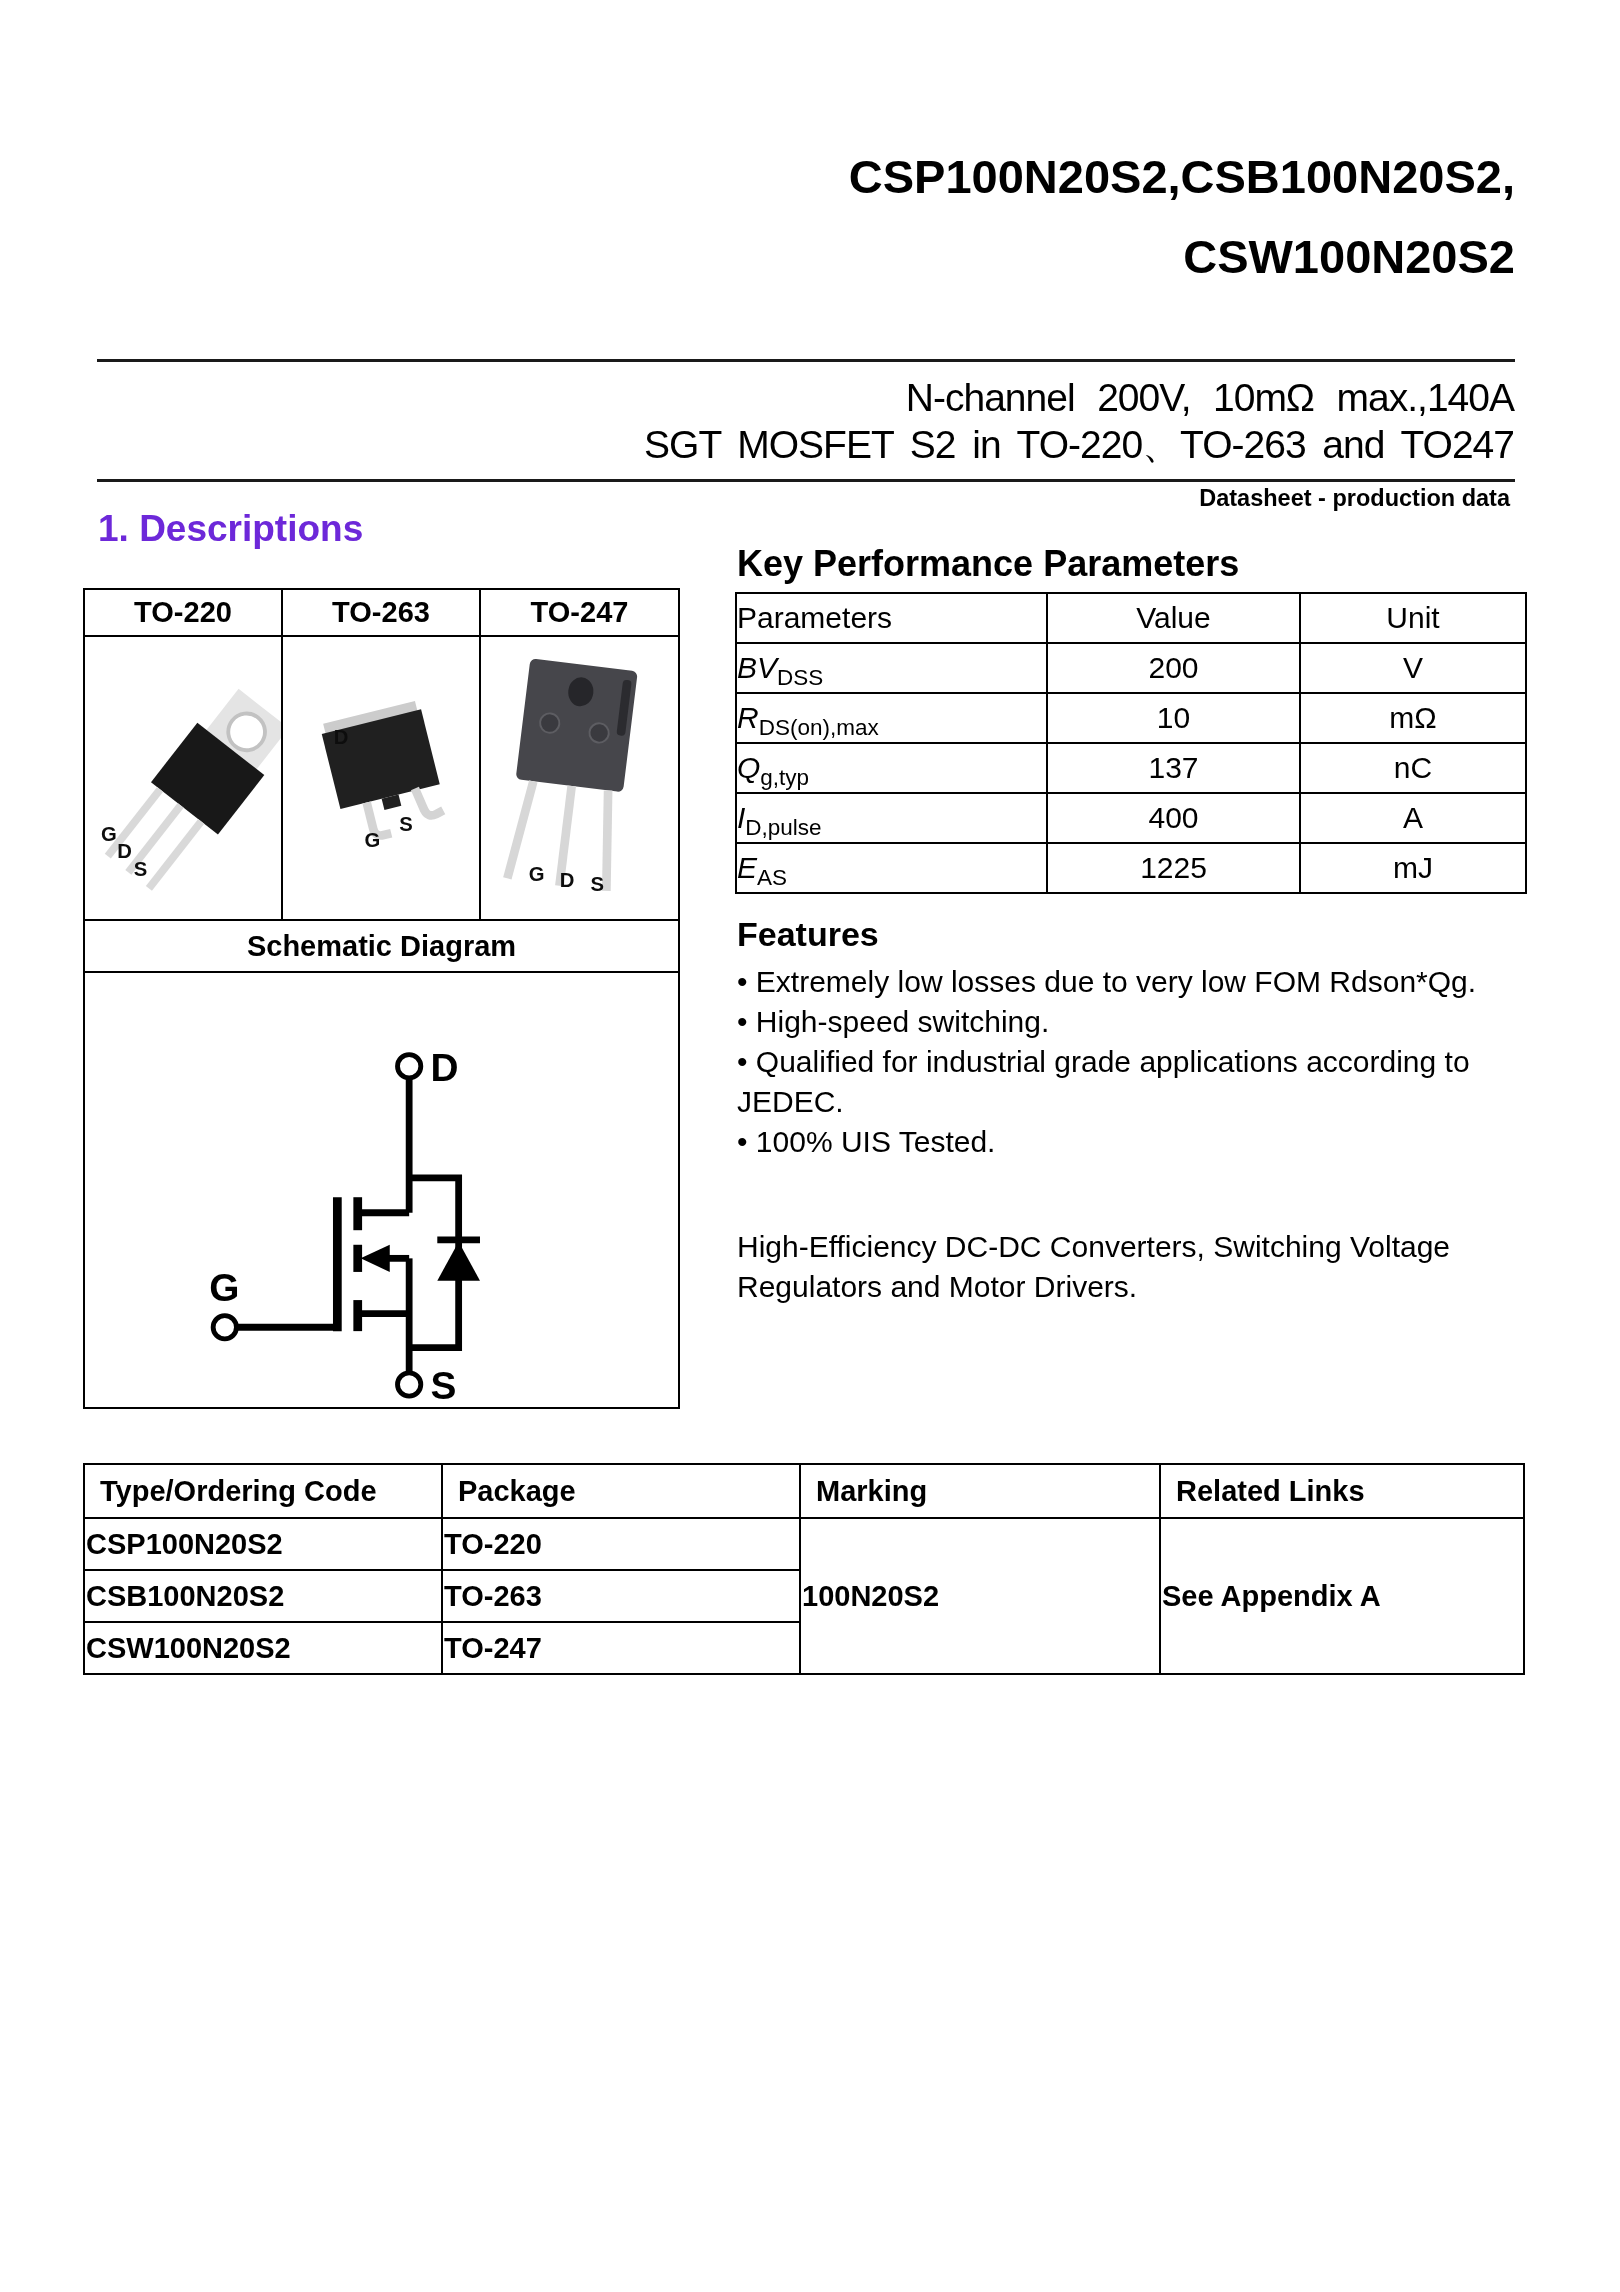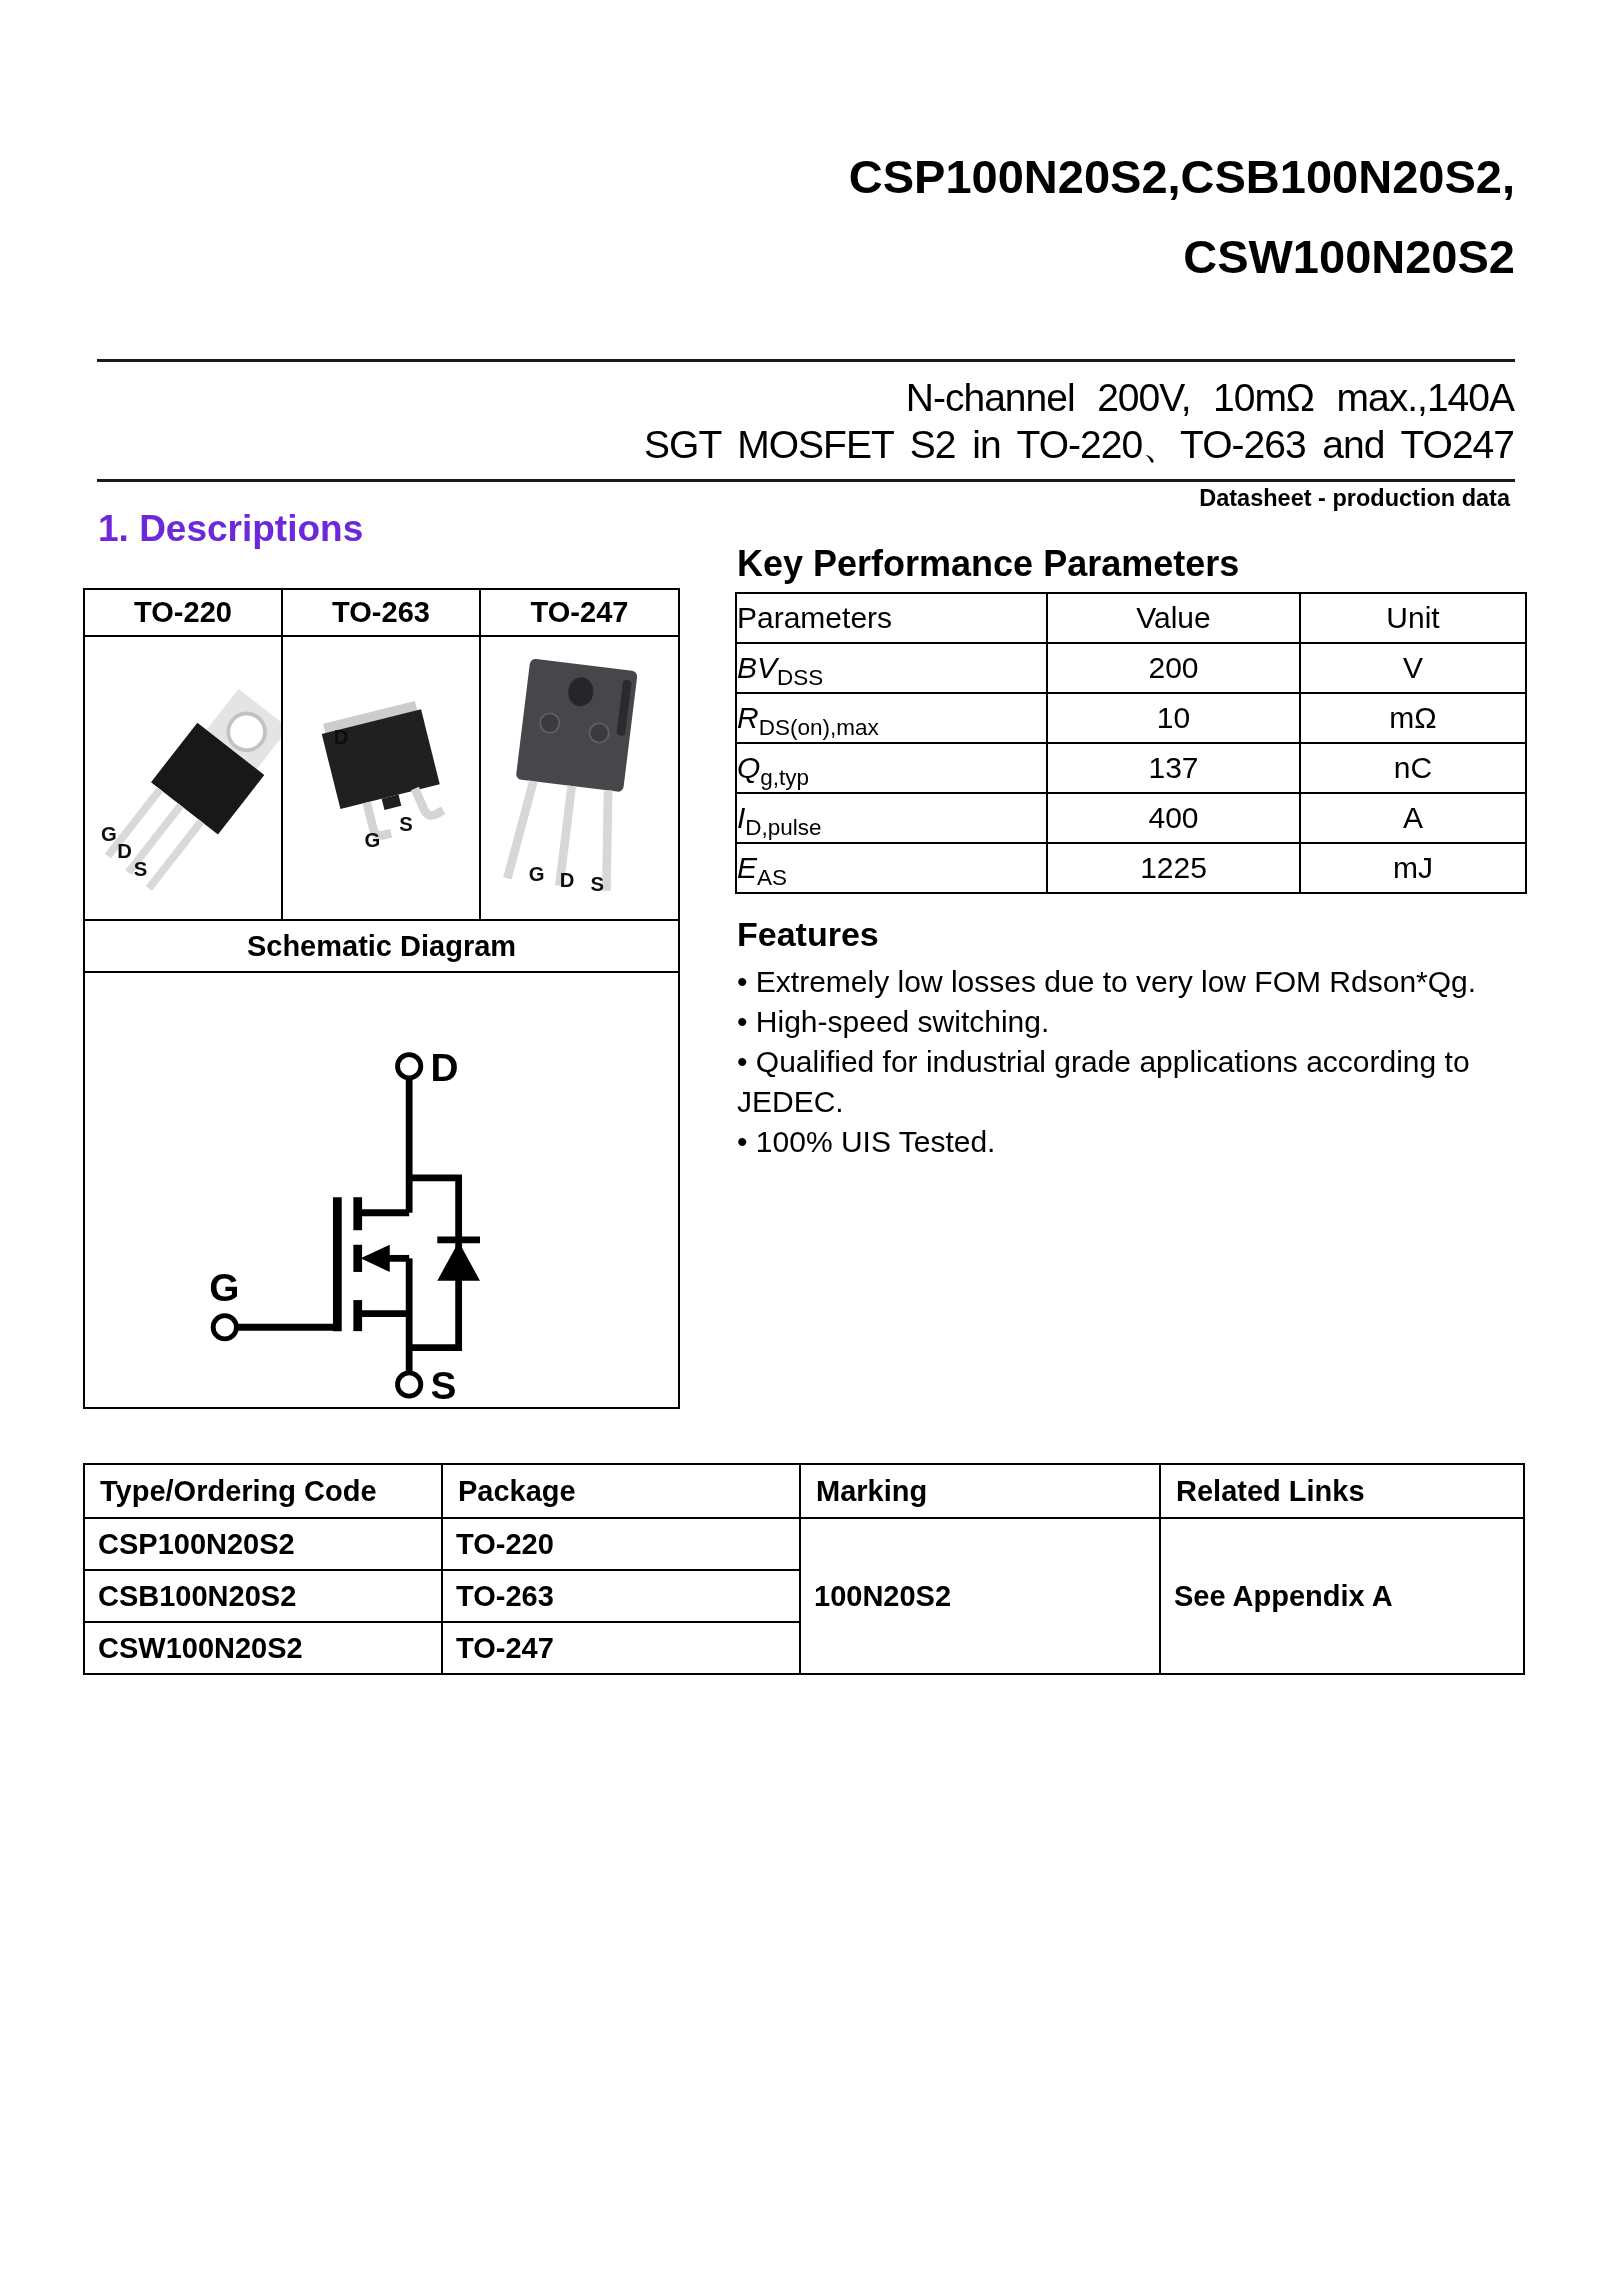--- a/index.html
+++ b/index.html
@@ -50,21 +50,21 @@
   
   .features-block { left:737px; top:915px; width:789px; }
   .blk-title { font-size:34px; font-weight:bold; margin:0 0 7.8px 0; }
   .blk-text, .feat-item { font-size:30px; line-height:40px; margin:0; }
   .feat-item::before { content:"• "; }
   .applications-block { left:737px; top:1227px; width:789px; }
 
   
   .ord-table { left:83px; top:1463px; width:1439px; }
   .ord-table th { height:54px; font-size:29px; font-weight:bold; text-align:left; padding-left:15px; vertical-align:middle; }
-  .ord-table td { height:52px; font-size:29px; font-weight:bold; text-align:left; padding-left:13px; vertical-align:middle; }
+  .ord-table td { height:52px; font-size:29px; font-weight:bold; text-align:left; padding-left:1px; vertical-align:middle; }
 </style>
 </head>
 <body>
 
 <div class="abs title-block">
   <div>CSP100N20S2,CSB100N20S2,</div>
   <div>CSW100N20S2</div>
 </div>
 
 <div class="abs hrule rule1"></div>
@@ -227,20 +227,21 @@
 
 <div class="abs features-block">
   <h3 class="blk-title">Features</h3>
   <p class="feat-item">Extremely low losses due to very low FOM Rdson*Qg.</p>
   <p class="feat-item">High-speed switching.</p>
   <p class="feat-item">Qualified for industrial grade applications according to JEDEC.</p>
   <p class="feat-item">100% UIS Tested.</p>
 </div>
 
 <div class="abs applications-block">
+  <p class="blk-text">High-Efficiency DC-DC Converters, Switching Voltage Regulators and Motor Drivers.</p>
 </div>
 
 <table class="abs dtable ord-table">
   <colgroup>
       <col style="width:358px">
       <col style="width:358px">
       <col style="width:360px">
       <col style="width:364px">
     </colgroup>
   <thead>

